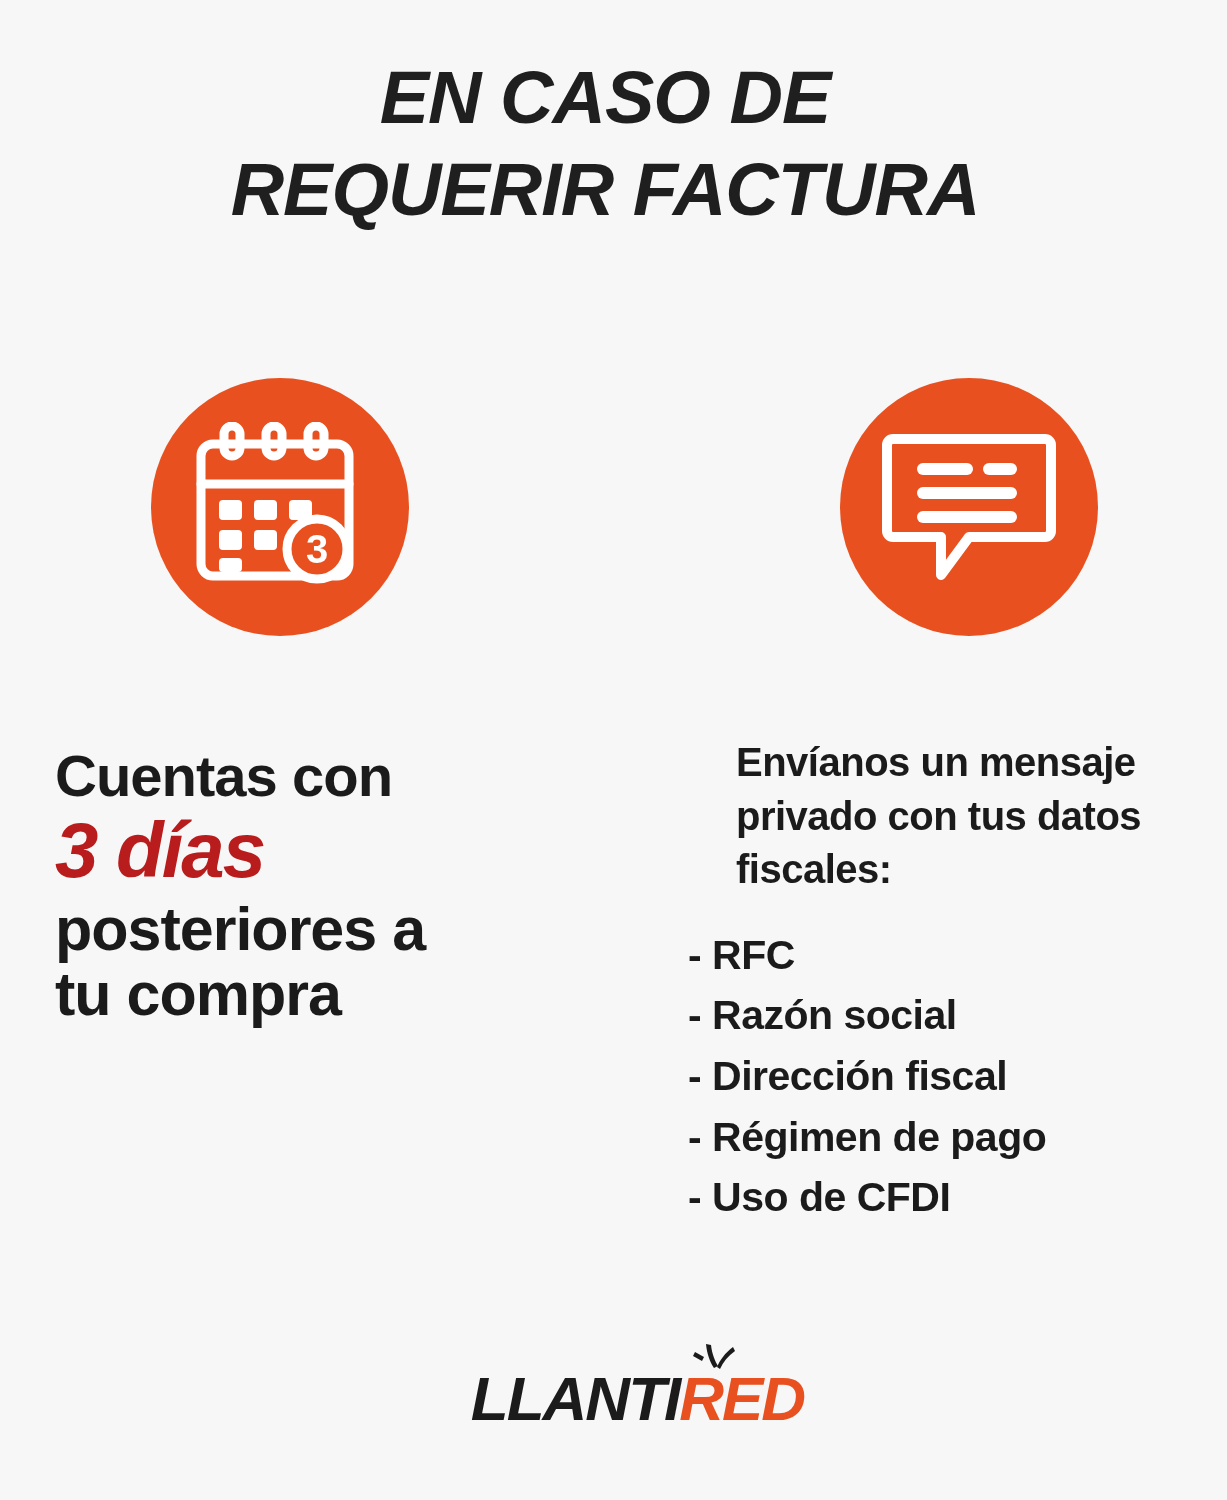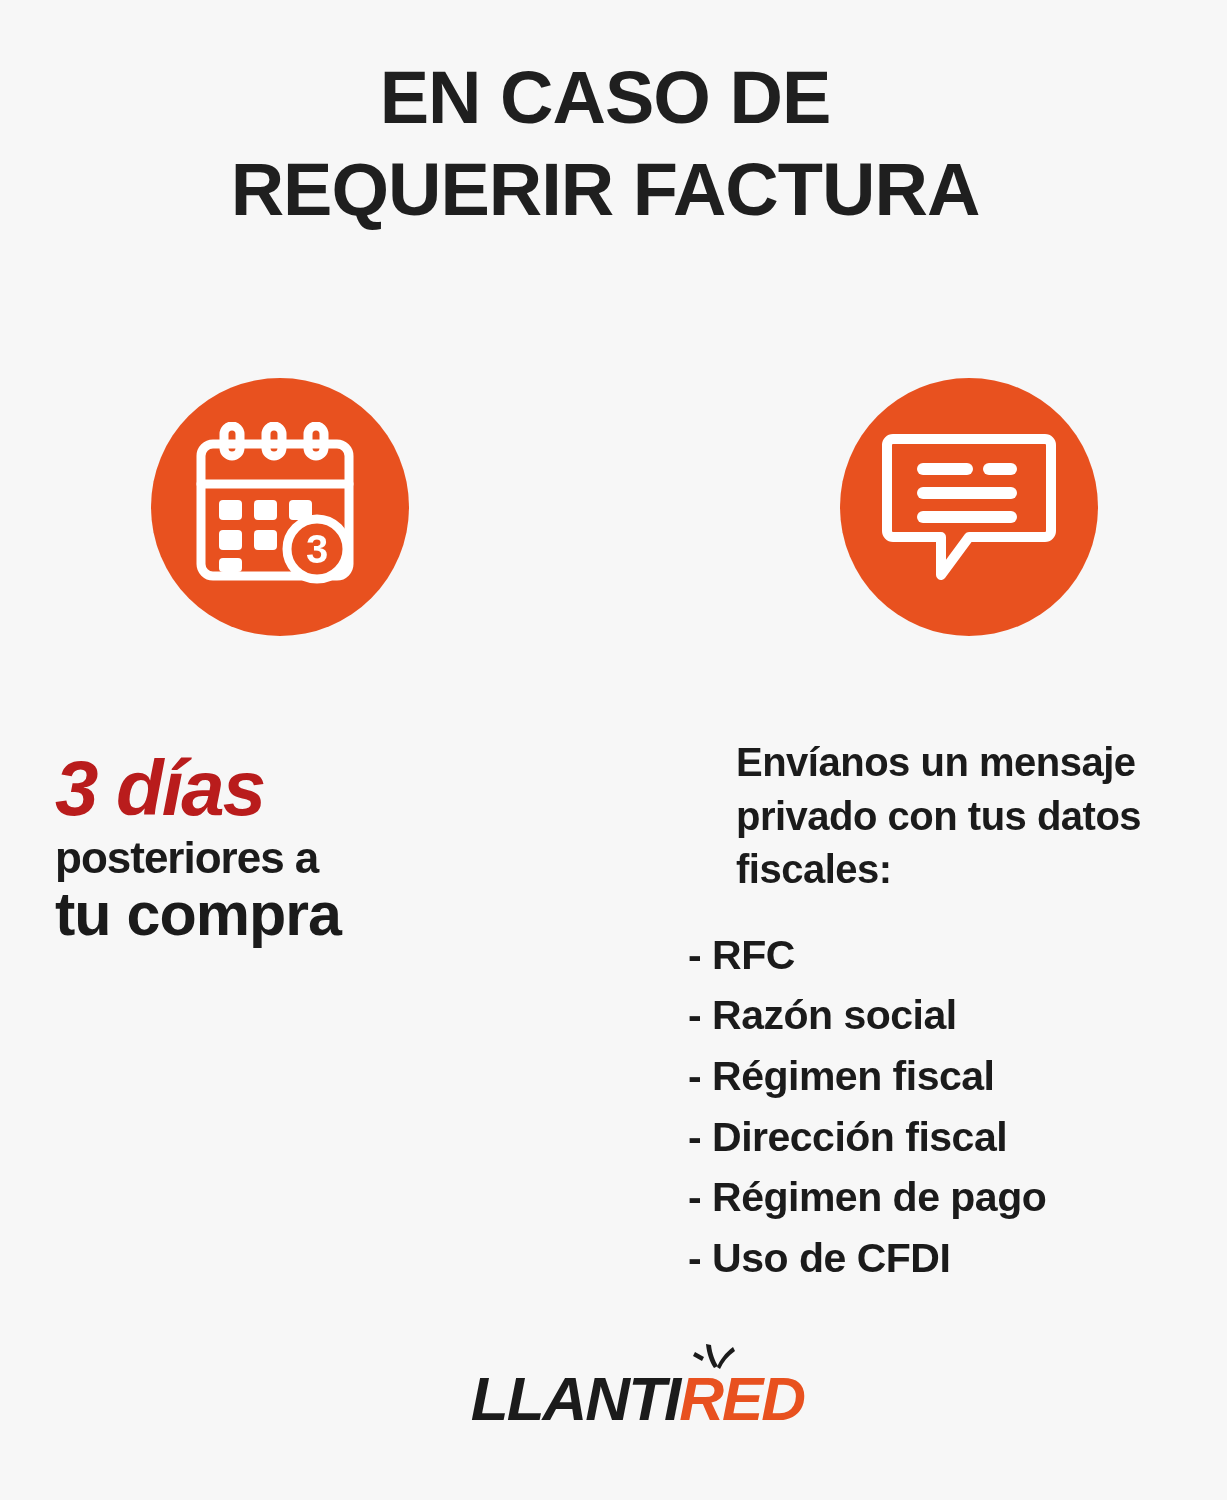--- a/index.html
+++ b/index.html
@@ -23,20 +23,21 @@
   }
 
   
   .heading {
     position: absolute;
     top: 52px;
     left: 0;
     width: 1210px;
     text-align: center;
     font-weight: bold;
+    font-style: italic;
     font-size: 74px;
     line-height: 1.24;
     letter-spacing: -1px;
     color: #1f1f1f;
   }
   .heading .l1, .heading .l2 { display: block; }
 
   
   .columns {
     position: absolute;
@@ -84,21 +85,21 @@
   }
   .left-text .line2 {
     font-size: 78px;
     font-style: italic;
     color: #b91c1c;
     line-height: 1.08;
     letter-spacing: -2px;
     margin-top: 2px;
   }
   .left-text .line3 {
-    font-size: 44px;
+    font-size: 61px;
     line-height: 1.08;
     letter-spacing: -1px;
     margin-top: 4px;
   }
   .left-text .line4 {
     font-size: 61px;
     line-height: 1.08;
     letter-spacing: -1px;
   }
   .left-text .line5 {
@@ -198,20 +199,21 @@
               <rect x="28" y="136" width="23" height="14" rx="4"></rect>
             </g>
 
             <circle cx="126" cy="127" r="30" fill="#e8511f" stroke="#ffffff" stroke-width="9"></circle>
             <text x="126" y="141" font-family="'Liberation Sans', sans-serif" font-size="40" font-weight="bold" fill="#ffffff" text-anchor="middle">3</text>
           </svg>
         </div>
       </div>
 
       <div class="left-text">
+        <div class="line1">Cuentas con</div>
         <div class="line2">3 días</div>
         <div class="line3">posteriores a</div>
         <div class="line4">tu compra</div>
       </div>
     </div>
 
     <div class="col col-right">
       <div class="icon-wrap">
         <div class="icon-circle">
           <svg width="180" height="165" viewBox="0 0 180 165">
@@ -224,21 +226,20 @@
             </g>
           </svg>
         </div>
       </div>
 
       <div class="right-text">
         <div class="intro">Envíanos un mensaje privado con tus datos fiscales:</div>
         <ul>
           <li>- RFC</li>
           <li>- Razón social</li>
-          <li>- Régimen fiscal</li>
           <li>- Dirección fiscal</li>
           <li>- Régimen de pago</li>
           <li>- Uso de CFDI</li>
         </ul>
       </div>
     </div>
   </div>
 
   <div class="logo">
     <div class="logo-inner">

